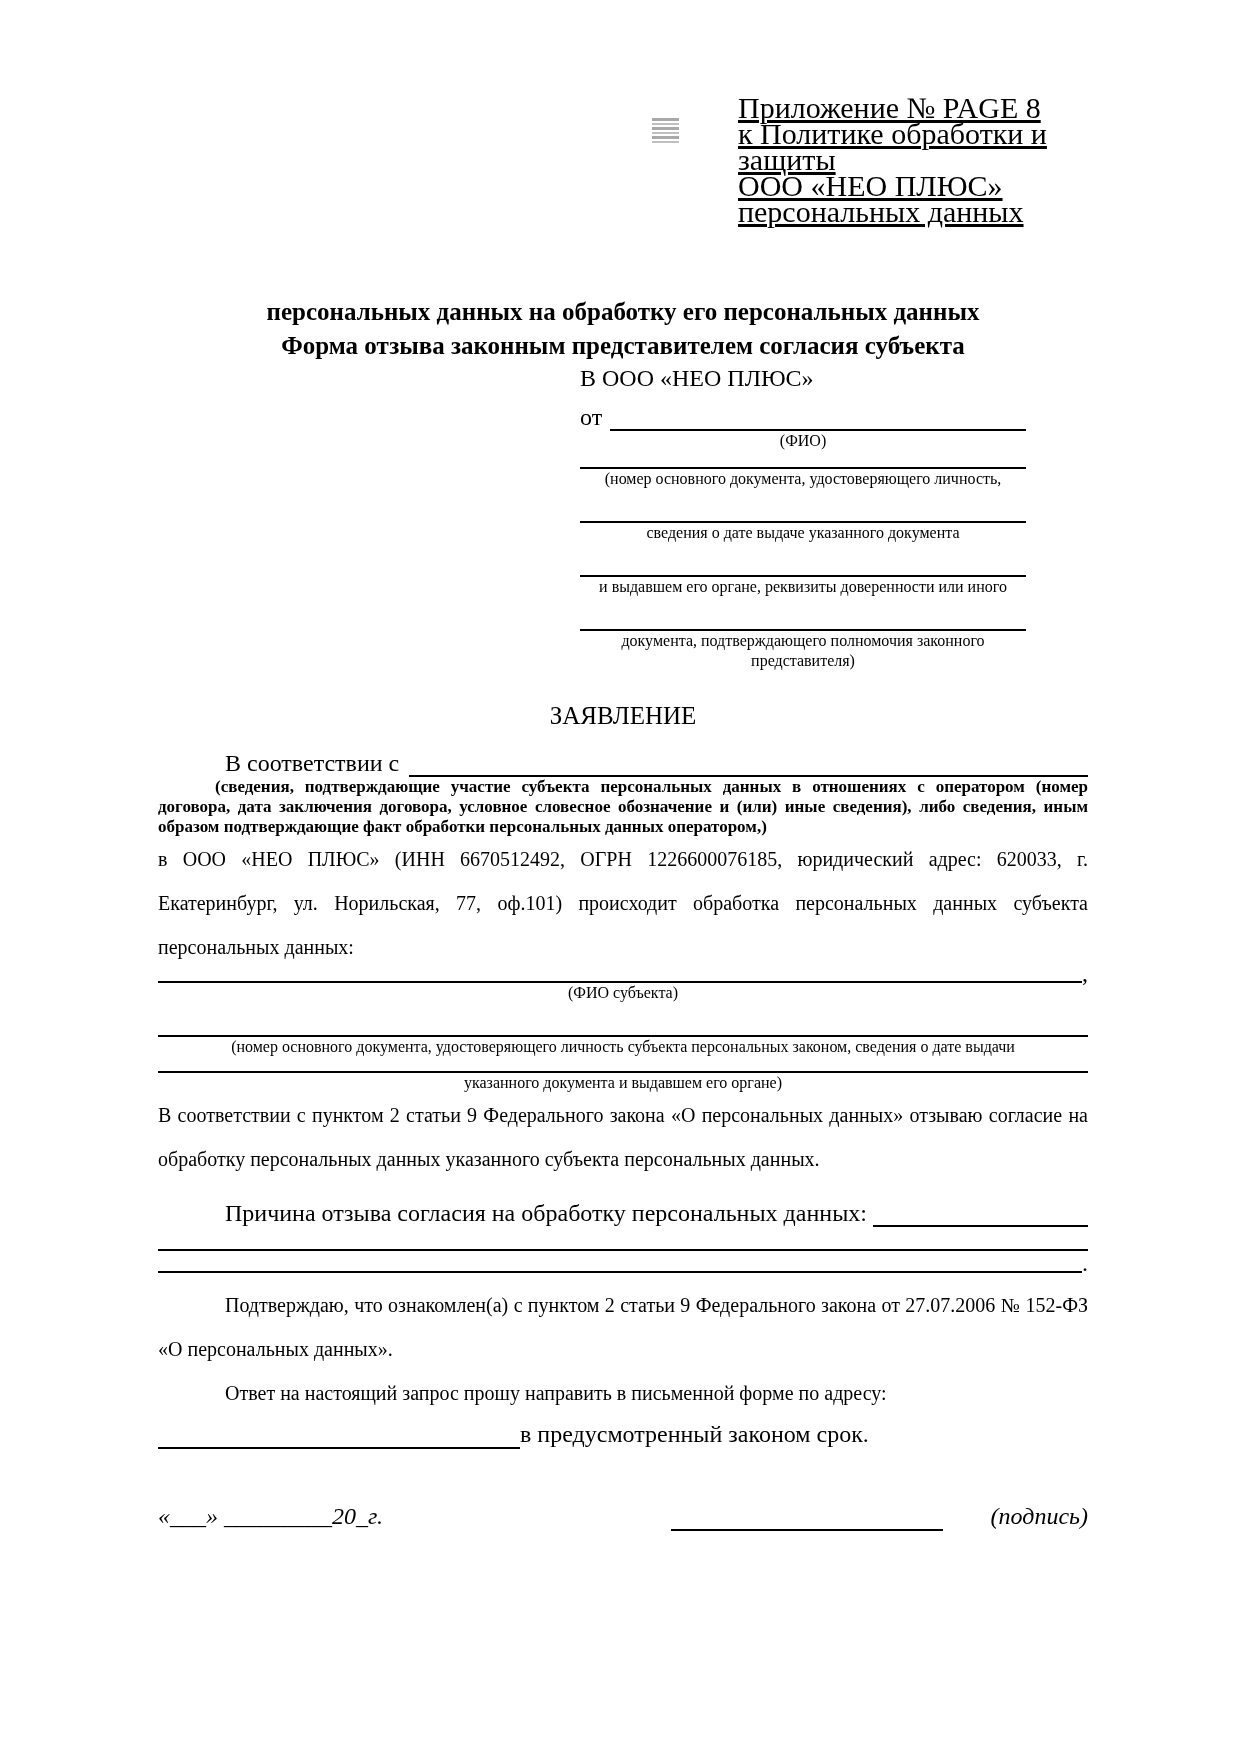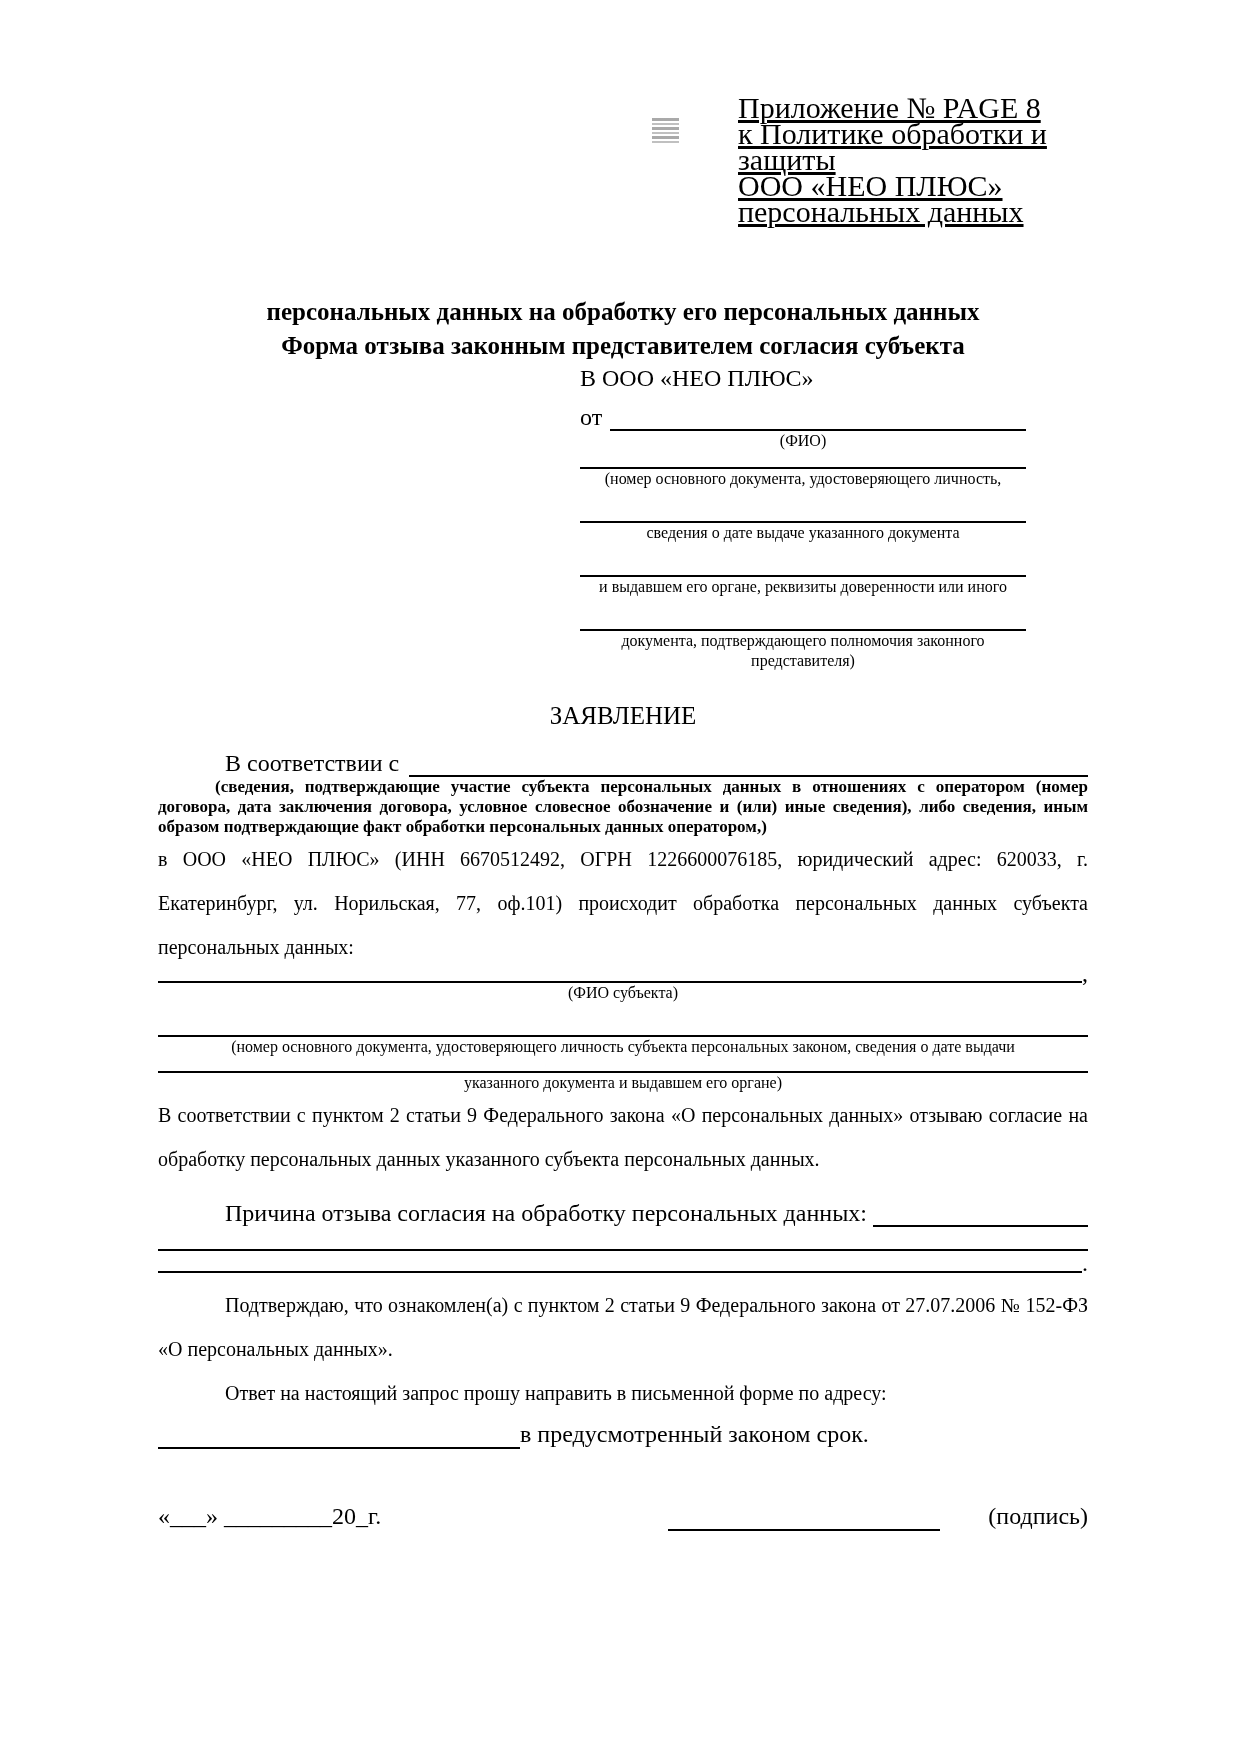--- a/index.html
+++ b/index.html
@@ -57,21 +57,21 @@
 
   .free-rule-1 { height:16px; margin-top:8px; }
   .free-rule-2 { height:22px; }
 
   .confirm { margin-top:10px; }
 
   .reply2-row { display:flex; align-items:flex-end; height:34px; font-size:24px; }
   .reply2-row .blank { width:362px; }
   .reply2-row .txt { white-space:nowrap; line-height:30px; }
 
-  .footer-row { display:flex; justify-content:space-between; align-items:flex-end; margin-top:52px; font-size:24px; line-height:30px; }
+  .footer-row { display:flex; justify-content:space-between; align-items:flex-end; margin-top:52px; font-size:24px; line-height:30px;font-style:italic; }
   .sig-group { display:flex; align-items:flex-end;gap:48px; }
   .sig-group .blank { width:272px; height:24px; }
   .sig-group .txt { white-space:nowrap; }
 </style>
 </head>
 <body>
 
 <div class="page">
 
   <div class="doc-thumb"></div>

